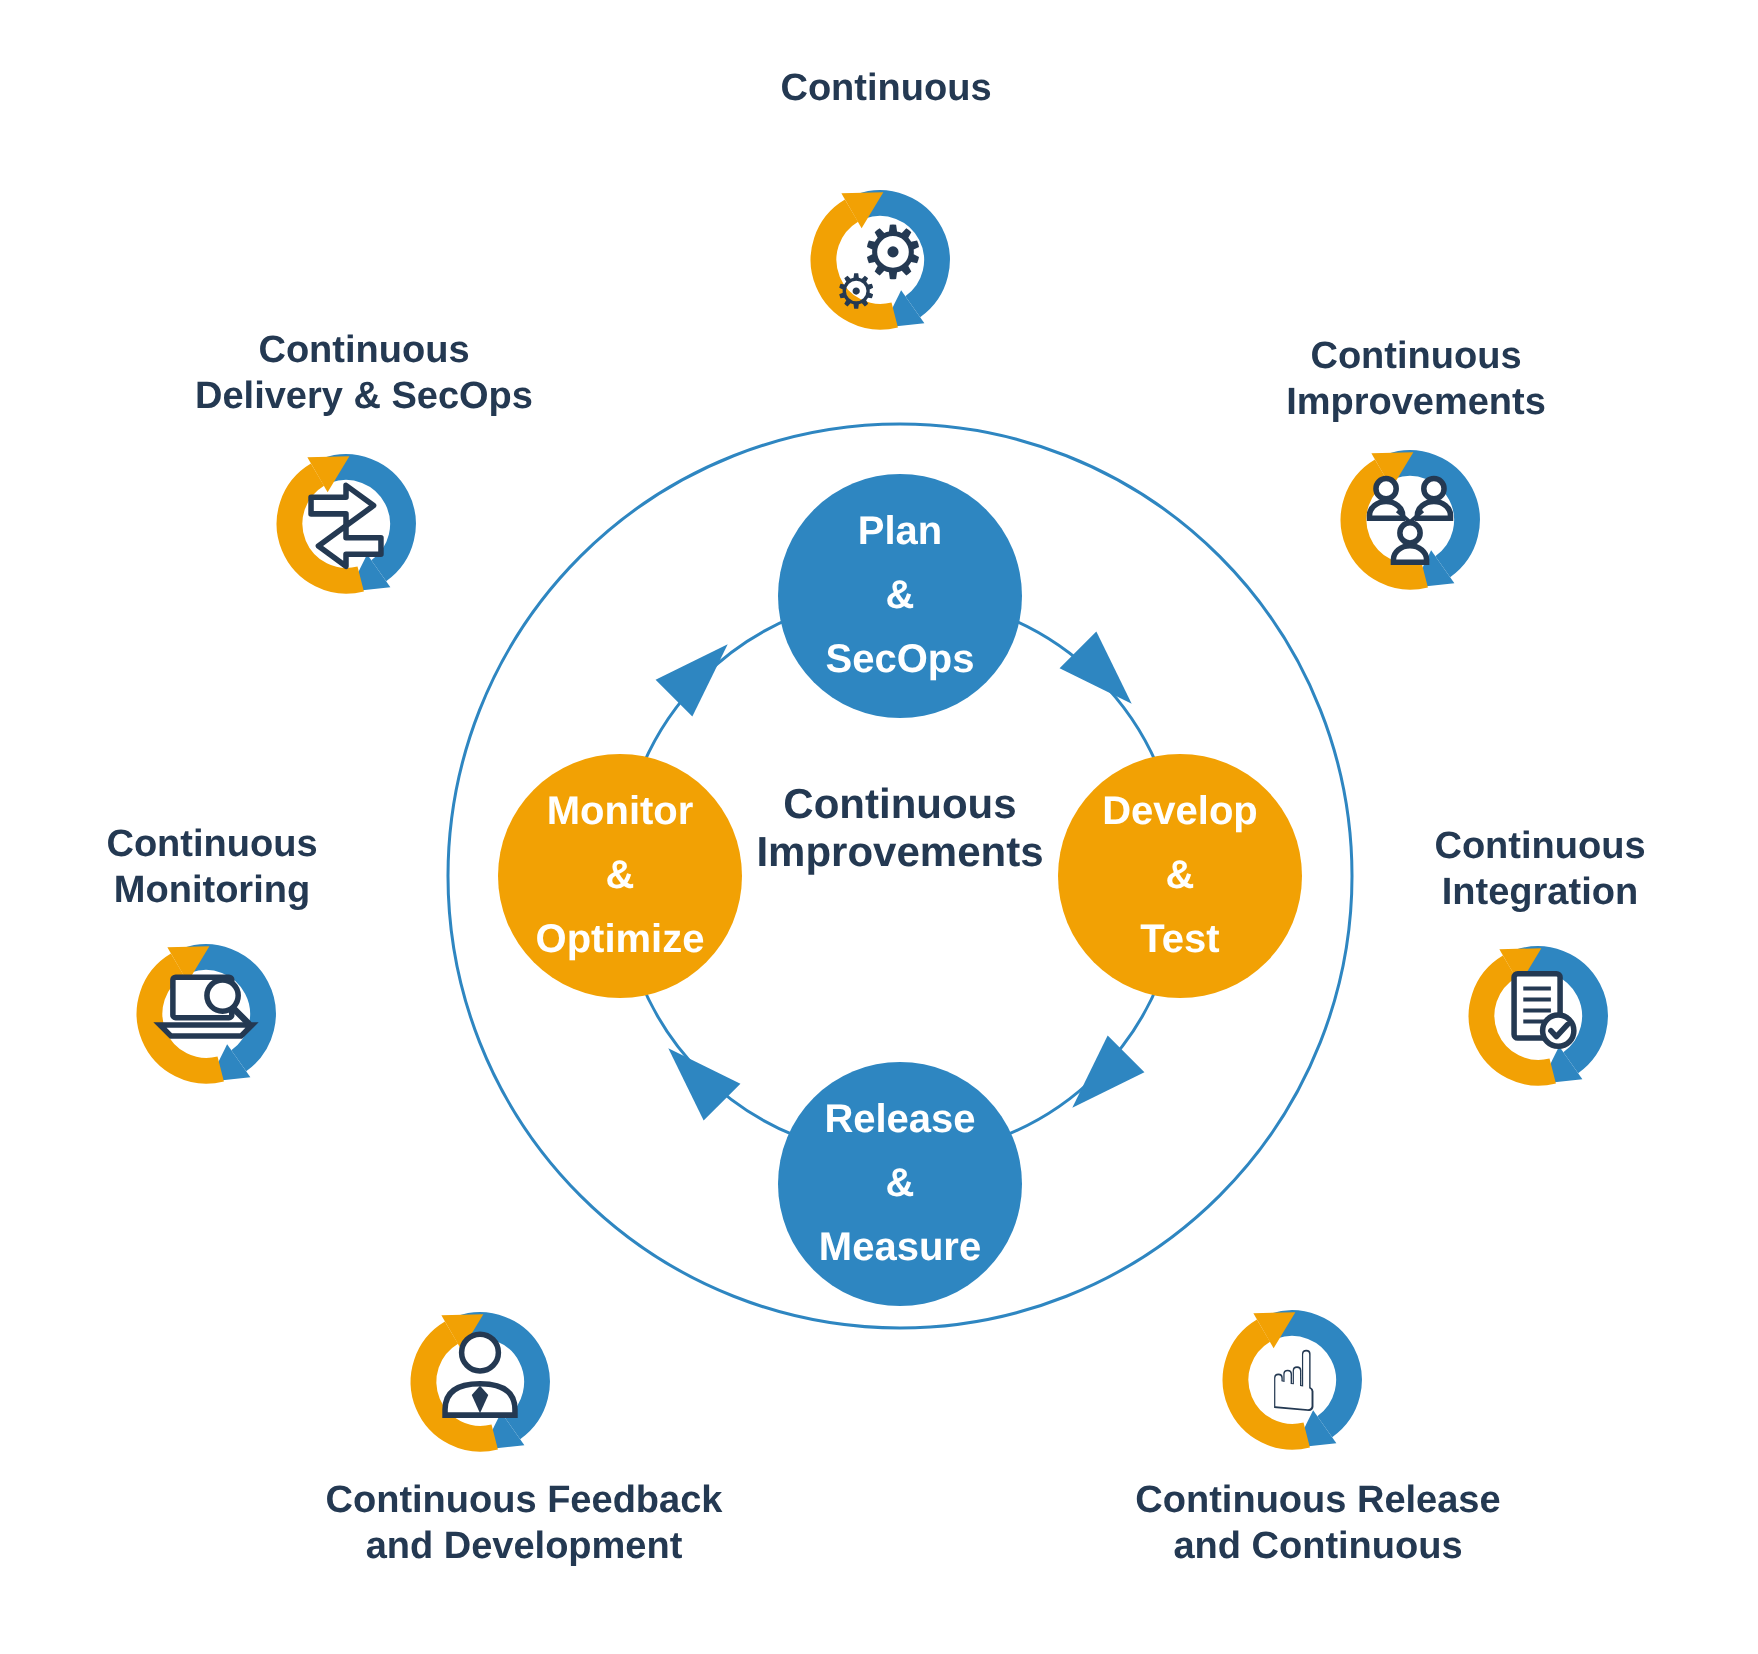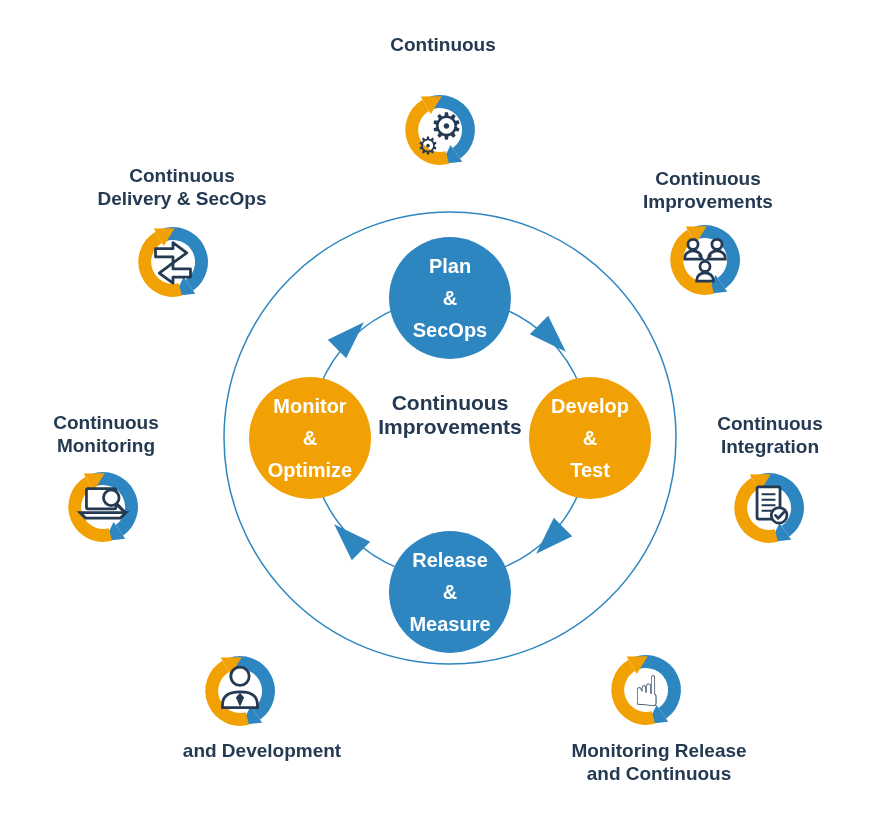--- a/index.html
+++ b/index.html
@@ -156,29 +156,30 @@
   </div>
   <svg class="sat-icon ico-integration" viewBox="0 0 100 100">
     <use href="#cycle-arrows" xlink:href="#cycle-arrows"></use>
     <rect class="glyph" x="37" y="27" width="25" height="35" rx="2"></rect>
     <path class="glyph-line" stroke-width="2.2" d="M42,35 h15 M42,41 h15 M42,47 h15 M42,53 h15"></path>
     <circle class="glyph" cx="61" cy="58" r="8.5"></circle>
     <path class="glyph-line" stroke-width="3" stroke-linecap="round" stroke-linejoin="round" d="M57,58 l3,3.2 6,-6.5"></path>
   </svg>
 
   <div class="sat-label lbl-release">
-    <div>Monitoring Release</div>
+    <div>Continuous Release</div>
     <div>and Continuous</div>
   </div>
   <svg class="sat-icon ico-release" viewBox="0 0 100 100">
     <use href="#cycle-arrows" xlink:href="#cycle-arrows"></use>
     <text class="glyph-text" x="51" y="67" font-size="46" text-anchor="middle">☝</text>
   </svg>
 
   <div class="sat-label lbl-feedback">
+    <div>Continuous Feedback</div>
     <div>and Development</div>
   </div>
   <svg class="sat-icon ico-feedback" viewBox="0 0 100 100">
     <use href="#cycle-arrows" xlink:href="#cycle-arrows"></use>
     <circle class="glyph" cx="50" cy="34" r="10"></circle>
     <path class="glyph" d="M31,68 v-3 q0,-14 19,-14 q19,0 19,14 v3 z"></path>
     <path d="M50,52 l-4.5,5 4.5,10 4.5,-10 z" fill="#243952"></path>
   </svg>
 
 </div>

